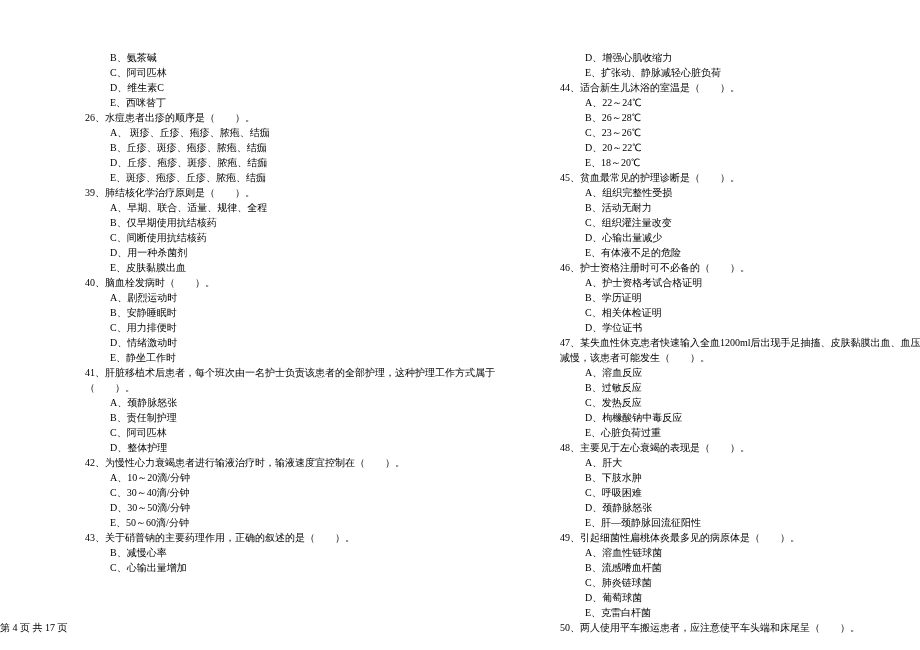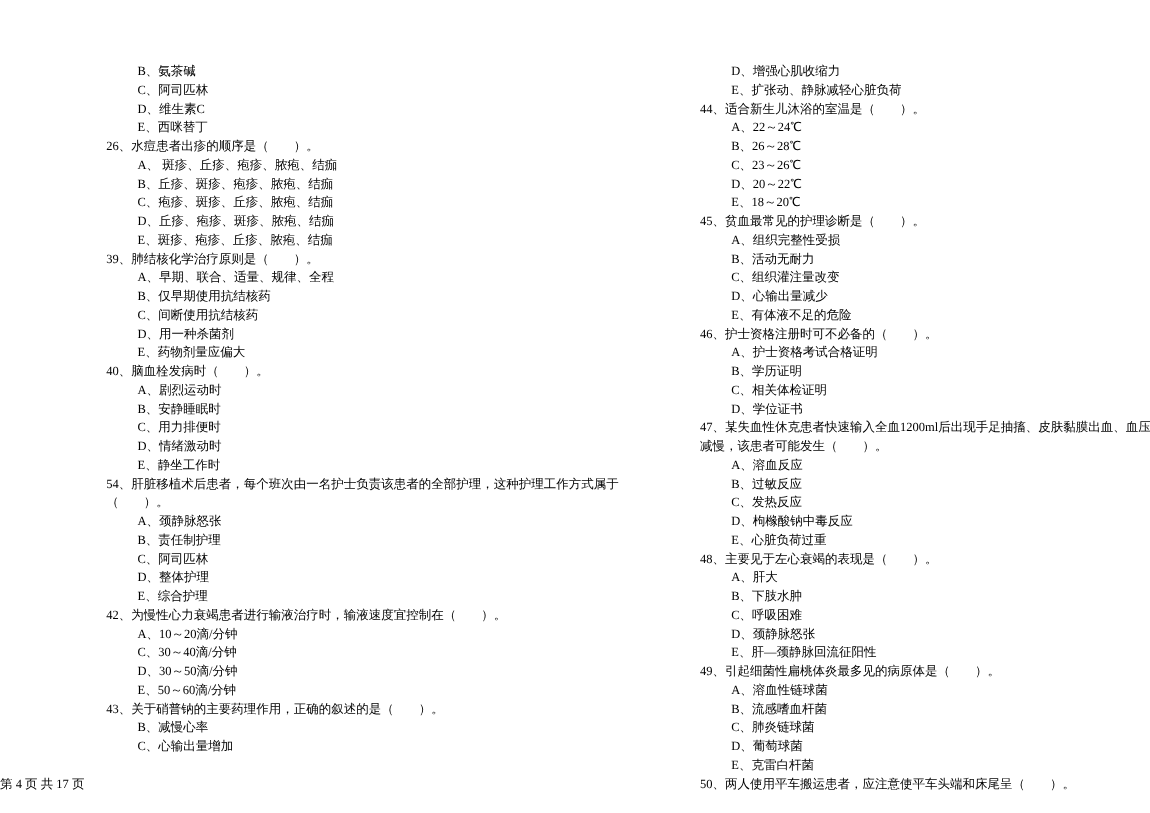--- a/index.html
+++ b/index.html
@@ -53,45 +53,43 @@
 <div class="page">
   <div class="column">
     <div class="option-line">B、氨茶碱</div>
     <div class="option-line">C、阿司匹林</div>
     <div class="option-line">D、维生素C</div>
     <div class="option-line">E、西咪替丁</div>
 
     <div class="question-line">26、水痘患者出疹的顺序是（　　）。</div>
     <div class="option-line">A、 斑疹、丘疹、疱疹、脓疱、结痂</div>
     <div class="option-line">B、丘疹、斑疹、疱疹、脓疱、结痂</div>
-    <div class="option-line">C、疱疹、斑疹、丘疹、脓疱、结痂</div>
     <div class="option-line">D、丘疹、疱疹、斑疹、脓疱、结痂</div>
     <div class="option-line">E、斑疹、疱疹、丘疹、脓疱、结痂</div>
 
     <div class="question-line">39、肺结核化学治疗原则是（　　）。</div>
     <div class="option-line">A、早期、联合、适量、规律、全程</div>
     <div class="option-line">B、仅早期使用抗结核药</div>
     <div class="option-line">C、间断使用抗结核药</div>
     <div class="option-line">D、用一种杀菌剂</div>
-    <div class="option-line">E、药物剂量应偏大</div>
+    <div class="option-line">E、皮肤黏膜出血</div>
 
     <div class="question-line">40、脑血栓发病时（　　）。</div>
     <div class="option-line">A、剧烈运动时</div>
     <div class="option-line">B、安静睡眠时</div>
     <div class="option-line">C、用力排便时</div>
     <div class="option-line">D、情绪激动时</div>
     <div class="option-line">E、静坐工作时</div>
 
-    <div class="question-line">54、肝脏移植术后患者，每个班次由一名护士负责该患者的全部护理，这种护理工作方式属于</div>
+    <div class="question-line">41、肝脏移植术后患者，每个班次由一名护士负责该患者的全部护理，这种护理工作方式属于</div>
     <div class="continuation">（　　）。</div>
     <div class="option-line">A、颈静脉怒张</div>
     <div class="option-line">B、责任制护理</div>
     <div class="option-line">C、阿司匹林</div>
     <div class="option-line">D、整体护理</div>
-    <div class="option-line">E、综合护理</div>
 
     <div class="question-line">42、为慢性心力衰竭患者进行输液治疗时，输液速度宜控制在（　　）。</div>
     <div class="option-line">A、10～20滴/分钟</div>
     <div class="option-line">C、30～40滴/分钟</div>
     <div class="option-line">D、30～50滴/分钟</div>
     <div class="option-line">E、50～60滴/分钟</div>
 
     <div class="question-line">43、关于硝普钠的主要药理作用，正确的叙述的是（　　）。</div>
     <div class="option-line">B、减慢心率</div>
     <div class="option-line">C、心输出量增加</div>

